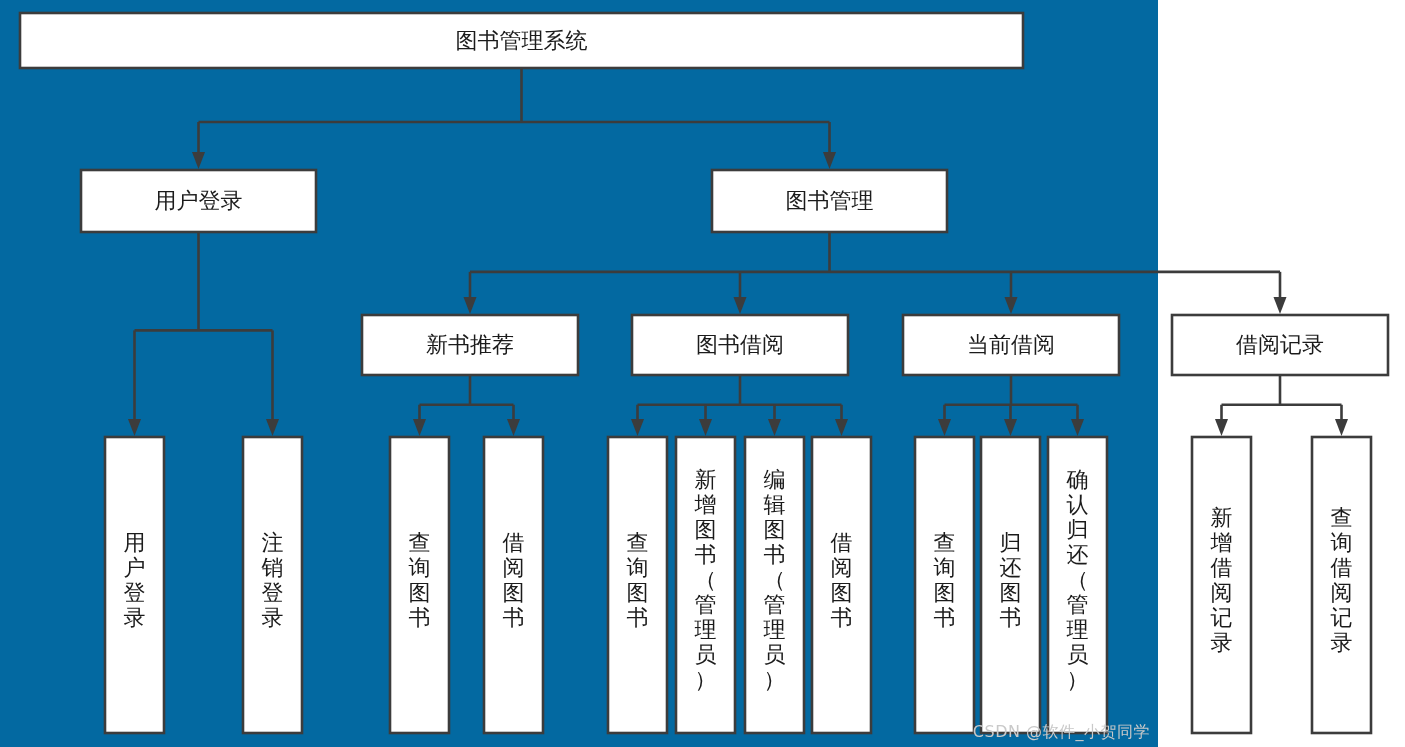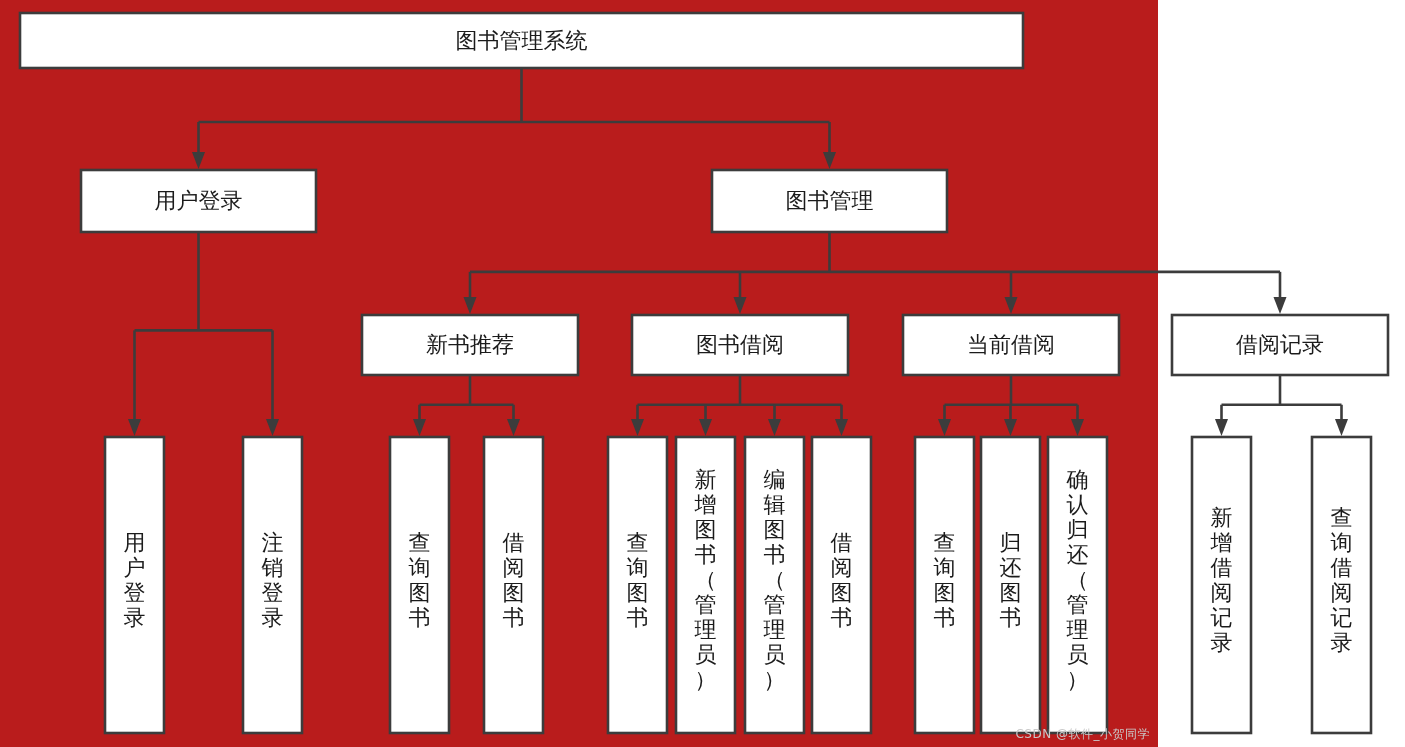--- a/index.html
+++ b/index.html
@@ -1,21 +1,21 @@
 <!DOCTYPE html>
 <html><head>
 <meta charset="utf-8">
 <style>
   html,body{margin:0;padding:0;background:#ffffff;}
   body{
     font-family:"DejaVu Sans","Liberation Sans",sans-serif;
     width:1405px;height:747px;overflow:hidden;
   }
   #diagram-root{
-    position:relative;width:1158px;height:747px;background:#b91c1c;
+    position:relative;width:1158px;height:747px;background:#0369a1;
   }
   svg#tree{display:block;width:1405px;height:747px;}
   .node-rect{
     fill:#ffffff;stroke:#3c3c3c;stroke-width:2.6;
   }
   .connector{
     fill:none;stroke:#3c3c3c;stroke-width:2.6;stroke-linecap:butt;
   }
   .arrow-head{fill:#3c3c3c;stroke:none;}
   .node-label{
@@ -28,21 +28,21 @@
   .node-label-vertical{
     fill:#1b1b1b;
     font-family:"DejaVu Sans","Liberation Sans",sans-serif;
     font-size:22px;
     text-anchor:middle;
   }
   .watermark{
     position:absolute;
     right:8px;bottom:4px;
     color:#c9c9c9;
-    font-size:12px;
+    font-size:16px;
     font-family:"DejaVu Sans","Liberation Sans",sans-serif;
     letter-spacing:0.5px;
     white-space:nowrap;
     user-select:none;
   }
 </style>
 </head>
 <body>
 
 <div id="diagram-root">

